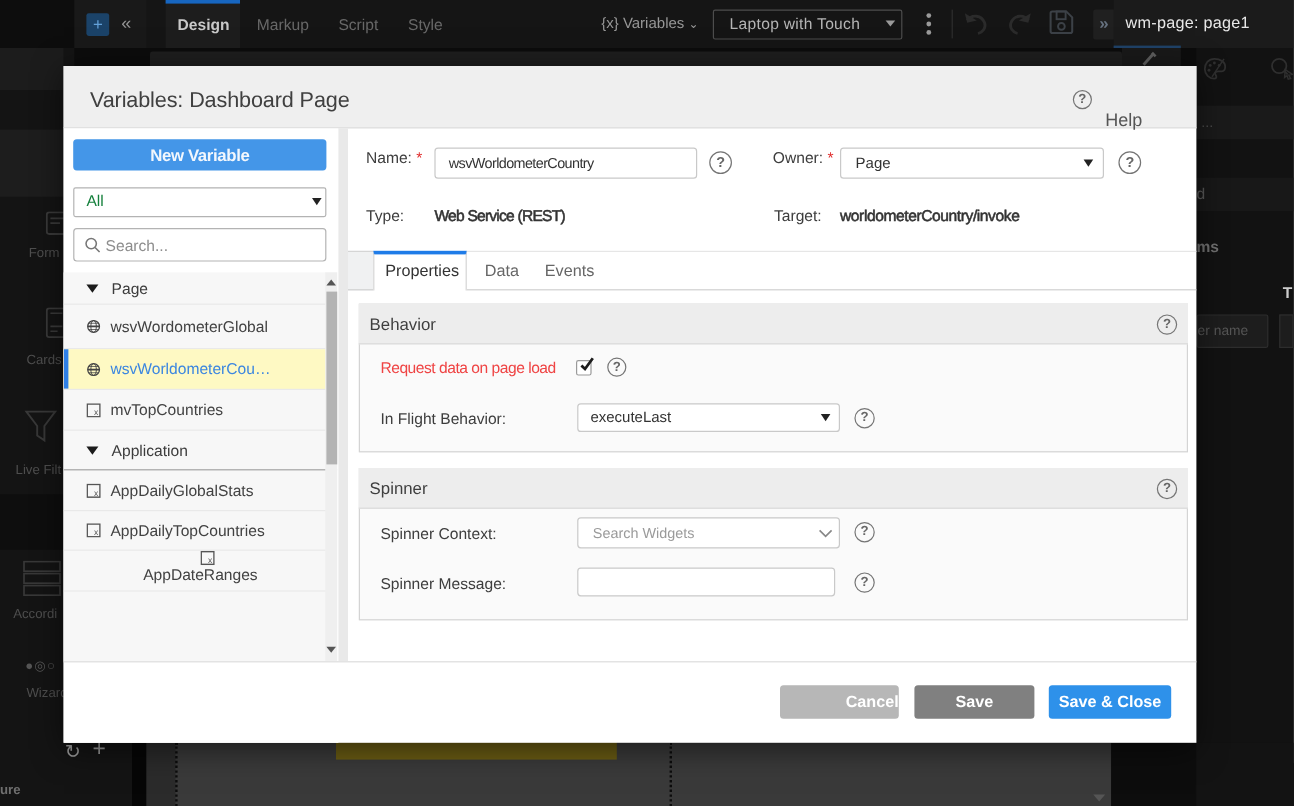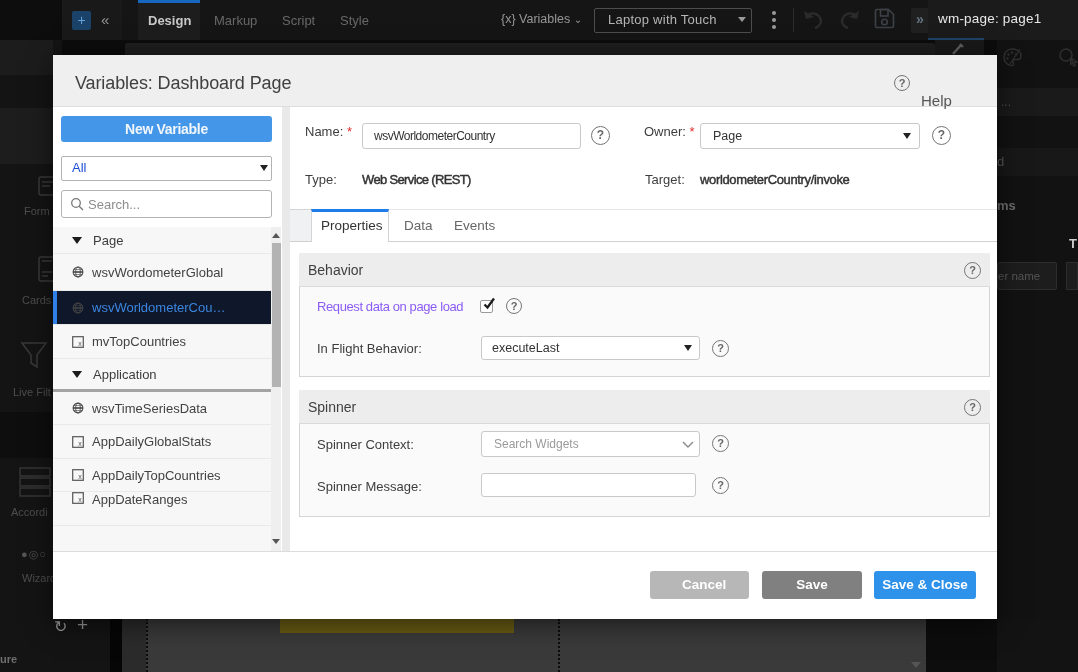--- a/index.html
+++ b/index.html
@@ -139,21 +139,21 @@
 
     <div class="abs" style="left:0;top:0;width:944px;height:52px;background:#efefef;border-bottom:1px solid #dedede;"></div>
     <div class="abs" style="left:22px;top:18px;font-size:18px;letter-spacing:-0.1px;color:#404040;">Variables: Dashboard Page</div>
     <span class="qc abs" style="left:841px;top:20px;width:16px;height:16px;font-size:11px;line-height:14px;">?</span>
     <div class="abs" style="left:868px;top:21px;font-size:15px;color:#555;margin-top:16px;">Help</div>
 
     <div class="abs" style="left:0;top:52px;width:229px;height:512px;background:#fff;"></div>
     <div class="abs" style="left:229px;top:52px;width:8px;height:444px;background:#e9e9e9;"></div>
     <div class="abs" style="left:8px;top:61px;width:211px;height:26px;background:#4496e8;border-radius:3px;color:#f2f7fd;font-size:14px;font-weight:bold;letter-spacing:-0.3px;text-align:center;line-height:26px;">New Variable</div>
     <div class="abs" style="left:8px;top:101px;width:211px;height:25px;background:#fff;border:1px solid #b3b3b3;border-radius:2px;"></div>
-    <div class="abs" style="left:19px;top:105px;font-size:13px;color:#1d4ed8;">All</div>
+    <div class="abs" style="left:19px;top:105px;font-size:13px;color:#15803d;">All</div>
     <div class="abs" style="left:207px;top:110px;width:0;height:0;border-left:4.5px solid transparent;border-right:4.5px solid transparent;border-top:6px solid #222;"></div>
     <div class="abs" style="left:8px;top:135px;width:211px;height:28px;background:#fff;border:1px solid #b3b3b3;border-radius:3px;"></div>
     <svg class="abs" style="left:17px;top:142px;" width="14" height="14" viewBox="0 0 14 14">
       <circle cx="6" cy="6" r="4.3" fill="none" stroke="#777" stroke-width="1.3"></circle>
       <path d="M9.2 9.2 L13 13" stroke="#777" stroke-width="1.3"></path>
     </svg>
     <div class="abs" style="left:35px;top:142px;font-size:13px;color:#8d8d8d;">Search...</div>
 
     <div class="abs" id="vlist" style="left:0;top:172px;width:228px;height:324px;background:#f7f7f7;overflow:hidden;">
         <div style="display:flex;align-items:center;height:27px;border-bottom:1px solid #e9e9e9;">
@@ -162,64 +162,55 @@
         </div>
         <div style="display:flex;align-items:center;height:37px;border-bottom:1px solid #e9e9e9;">
           <svg width="12" height="12" viewBox="0 0 12 12" style="margin:0 8px 0 19px;flex:none;">
             <circle cx="6" cy="6" r="4.9" fill="none" stroke="#444" stroke-width="1.05"></circle>
             <ellipse cx="6" cy="6" rx="2.3" ry="4.9" fill="none" stroke="#444" stroke-width="0.8"></ellipse>
             <path d="M1.1 6 H10.9" stroke="#444" stroke-width="1.6"></path>
             <path d="M1.7 3.4 H10.3 M1.7 8.6 H10.3" stroke="#444" stroke-width="0.65"></path>
           </svg>
           <span style="font-size:13px;color:#424242;white-space:nowrap;">wsvWordometerGlobal</span>
         </div>
-        <div style="display:flex;align-items:center;height:34px;border-bottom:1px solid #e9e9e9;background:#0f172a;box-shadow:inset 4px 0 0 #2f80e7;">
+        <div style="display:flex;align-items:center;height:34px;border-bottom:1px solid #e9e9e9;background:#fef9c3;box-shadow:inset 4px 0 0 #2f80e7;">
           <svg width="12" height="12" viewBox="0 0 12 12" style="margin:0 8px 0 19px;flex:none;">
             <circle cx="6" cy="6" r="4.9" fill="none" stroke="#444" stroke-width="1.05"></circle>
             <ellipse cx="6" cy="6" rx="2.3" ry="4.9" fill="none" stroke="#444" stroke-width="0.8"></ellipse>
             <path d="M1.1 6 H10.9" stroke="#444" stroke-width="1.6"></path>
             <path d="M1.7 3.4 H10.3 M1.7 8.6 H10.3" stroke="#444" stroke-width="0.65"></path>
           </svg>
           <span style="font-size:13px;color:#3b86e0;white-space:nowrap;">wsvWorldometerCou…</span>
         </div>
         <div style="display:flex;align-items:center;height:34px;border-bottom:1px solid #e9e9e9;">
           <svg width="12" height="12" viewBox="0 0 12 12" style="margin:0 8px 0 19px;flex:none;">
             <rect x="0.7" y="0.7" width="10.6" height="10.6" fill="none" stroke="#555" stroke-width="1.2"></rect>
             <text x="8" y="10" font-size="7" fill="#555" text-anchor="middle" font-family="Liberation Sans">x</text>
           </svg>
           <span style="font-size:13px;color:#424242;white-space:nowrap;">mvTopCountries</span>
         </div>
-        <div style="display:flex;align-items:center;height:33px;border-bottom:3px solid #a3a3a3;">
+        <div style="display:flex;align-items:center;height:33px;border-bottom:1px solid #a3a3a3;">
           <span style="margin-left:19px;width:0;height:0;border-left:5px solid transparent;border-right:5px solid transparent;border-top:7px solid #1b1b1b;"></span>
           <span style="margin-left:11px;font-size:13px;color:#3c3c3c;">Application</span>
         </div>
+        <div style="display:flex;align-items:center;height:34px;border-bottom:1px solid #e9e9e9;">
+          <svg width="12" height="12" viewBox="0 0 12 12" style="margin:0 8px 0 19px;flex:none;">
+            <rect x="0.7" y="0.7" width="10.6" height="10.6" fill="none" stroke="#555" stroke-width="1.2"></rect>
+            <text x="8" y="10" font-size="7" fill="#555" text-anchor="middle" font-family="Liberation Sans">x</text>
+          </svg>
+          <span style="font-size:13px;color:#424242;white-space:nowrap;">AppDailyGlobalStats</span>
+        </div>
         <div style="display:flex;align-items:center;height:33px;border-bottom:1px solid #e9e9e9;">
           <svg width="12" height="12" viewBox="0 0 12 12" style="margin:0 8px 0 19px;flex:none;">
-            <circle cx="6" cy="6" r="4.9" fill="none" stroke="#444" stroke-width="1.05"></circle>
-            <ellipse cx="6" cy="6" rx="2.3" ry="4.9" fill="none" stroke="#444" stroke-width="0.8"></ellipse>
-            <path d="M1.1 6 H10.9" stroke="#444" stroke-width="1.6"></path>
-            <path d="M1.7 3.4 H10.3 M1.7 8.6 H10.3" stroke="#444" stroke-width="0.65"></path>
-          </svg>
-          <span style="font-size:13px;color:#424242;white-space:nowrap;">wsvTimeSeriesData</span>
-        </div>
-        <div style="display:flex;align-items:center;height:34px;border-bottom:1px solid #e9e9e9;">
-          <svg width="12" height="12" viewBox="0 0 12 12" style="margin:0 8px 0 19px;flex:none;">
-            <rect x="0.7" y="0.7" width="10.6" height="10.6" fill="none" stroke="#555" stroke-width="1.2"></rect>
-            <text x="8" y="10" font-size="7" fill="#555" text-anchor="middle" font-family="Liberation Sans">x</text>
-          </svg>
-          <span style="font-size:13px;color:#424242;white-space:nowrap;">AppDailyGlobalStats</span>
-        </div>
-        <div style="display:flex;align-items:center;height:33px;border-bottom:1px solid #e9e9e9;">
-          <svg width="12" height="12" viewBox="0 0 12 12" style="margin:0 8px 0 19px;flex:none;">
             <rect x="0.7" y="0.7" width="10.6" height="10.6" fill="none" stroke="#555" stroke-width="1.2"></rect>
             <text x="8" y="10" font-size="7" fill="#555" text-anchor="middle" font-family="Liberation Sans">x</text>
           </svg>
           <span style="font-size:13px;color:#424242;white-space:nowrap;">AppDailyTopCountries</span>
         </div>
-        <div style="display:flex;height:34px;border-bottom:1px solid #e9e9e9;">
+        <div style="display:flex;align-items:center;height:34px;border-bottom:1px solid #e9e9e9;flex-direction:column;">
           <svg width="12" height="12" viewBox="0 0 12 12" style="margin:0 8px 0 19px;flex:none;">
             <rect x="0.7" y="0.7" width="10.6" height="10.6" fill="none" stroke="#555" stroke-width="1.2"></rect>
             <text x="8" y="10" font-size="7" fill="#555" text-anchor="middle" font-family="Liberation Sans">x</text>
           </svg>
           <span style="font-size:13px;color:#424242;white-space:nowrap;">AppDateRanges</span>
         </div>
       </div>
 
     <div class="abs" style="left:218px;top:172px;width:10px;height:324px;background:#efefef;"></div>
     <div class="abs" style="left:219px;top:178px;width:0;height:0;border-left:4px solid transparent;border-right:4px solid transparent;border-bottom:5px solid #555;"></div>
@@ -243,21 +234,21 @@
     <div class="abs" style="left:336px;top:154px;width:608px;height:33px;border-top:1px solid #e6e6e6;border-bottom:1px solid #d0d0d0;"></div>
     <div class="abs" style="left:258px;top:154px;width:78px;height:33px;background:#fff;border:1px solid #d5d5d5;border-bottom:none;border-top:3px solid #1f7ce8;"></div>
     <div class="abs" style="left:268px;top:163px;font-size:13.5px;color:#333;">Properties</div>
     <div class="abs" style="left:351px;top:163px;font-size:13.5px;color:#666;">Data</div>
     <div class="abs" style="left:401px;top:163px;font-size:13.5px;color:#666;">Events</div>
 
     <div class="abs" style="left:246px;top:198px;width:691px;height:124px;background:#fafafa;border:1px solid #d4d4d4;"></div>
     <div class="abs" style="left:246px;top:198px;width:691px;height:34px;background:#ededed;border-bottom:1px solid #dadada;"></div>
     <div class="abs" style="left:255px;top:207px;font-size:14px;color:#3f3f3f;">Behavior</div>
     <span class="qc abs" style="left:911px;top:207px;width:17px;height:17px;font-size:11px;line-height:15px;">?</span>
-    <div class="abs" style="left:264px;top:244px;font-size:13px;letter-spacing:-0.4px;color:#8b5cf6;">Request data on page load</div>
+    <div class="abs" style="left:264px;top:244px;font-size:13px;letter-spacing:-0.4px;color:#ef4444;">Request data on page load</div>
     <div class="abs" style="left:427px;top:245px;width:13px;height:13px;background:#fff;border:1px solid #9a9a9a;border-radius:2px;"></div>
     <svg class="abs" style="left:429px;top:242px;" width="14" height="14" viewBox="0 0 14 14">
       <path d="M2.5 7.5 L5.5 10.5 L12 1.5" fill="none" stroke="#1c1c1c" stroke-width="2.3"></path>
     </svg>
     <span class="qc abs" style="left:453px;top:243px;width:16px;height:16px;font-size:11px;line-height:14px;">?</span>
     <div class="abs" style="left:264px;top:286px;font-size:13px;color:#3d3d3d;">In Flight Behavior:</div>
     <div class="abs" style="left:428px;top:281px;width:219px;height:24px;border:1px solid #c9c9c9;border-radius:3px;background:#fff;font-size:12.5px;color:#333;line-height:22px;padding-left:10px;">executeLast</div>
     <div class="abs" style="left:631px;top:290px;width:0;height:0;border-left:4.5px solid transparent;border-right:4.5px solid transparent;border-top:6px solid #222;"></div>
     <span class="qc abs" style="left:659px;top:285px;width:17px;height:17px;font-size:11px;line-height:15px;">?</span>
 
@@ -269,18 +260,18 @@
     <div class="abs" style="left:428px;top:376px;width:219px;height:26px;border:1px solid #c9c9c9;border-radius:3px;background:#fff;font-size:12px;color:#9a9a9a;line-height:24px;padding-left:12px;">Search Widgets</div>
     <svg class="abs" style="left:629px;top:386px;" width="12" height="8" viewBox="0 0 12 8">
       <path d="M1 1 L6 6 L11 1" fill="none" stroke="#888" stroke-width="1.4"></path>
     </svg>
     <span class="qc abs" style="left:659px;top:380px;width:17px;height:17px;font-size:11px;line-height:15px;">?</span>
     <div class="abs" style="left:264px;top:424px;font-size:13px;color:#3d3d3d;">Spinner Message:</div>
     <div class="abs" style="left:428px;top:418px;width:215px;height:24px;border:1px solid #c9c9c9;border-radius:3px;background:#fff;"></div>
     <span class="qc abs" style="left:659px;top:422px;width:17px;height:17px;font-size:11px;line-height:15px;">?</span>
 
     <div class="abs" style="left:0;top:496px;width:944px;height:1px;background:#dcdcdc;"></div>
-    <div class="abs" style="left:597px;top:516px;width:99px;height:28px;background:#b7b7b7;border-radius:3px;color:#fff;font-size:13.5px;font-weight:bold;text-align:left;line-height:28px;padding-left:32px;">Cancel</div>
+    <div class="abs" style="left:597px;top:516px;width:99px;height:28px;background:#b7b7b7;border-radius:3px;color:#fff;font-size:13.5px;font-weight:bold;text-align:right;line-height:28px;">Cancel</div>
     <div class="abs" style="left:709px;top:516px;width:100px;height:28px;background:#808080;border-radius:3px;color:#fff;font-size:13.5px;font-weight:bold;text-align:center;line-height:28px;">Save</div>
     <div class="abs" style="left:821px;top:516px;width:102px;height:28px;background:#2e91ea;border-radius:3px;color:#fff;font-size:13.5px;font-weight:bold;text-align:center;line-height:28px;">Save &amp; Close</div>
   </div>
 
 </div>
 
 </body></html>

